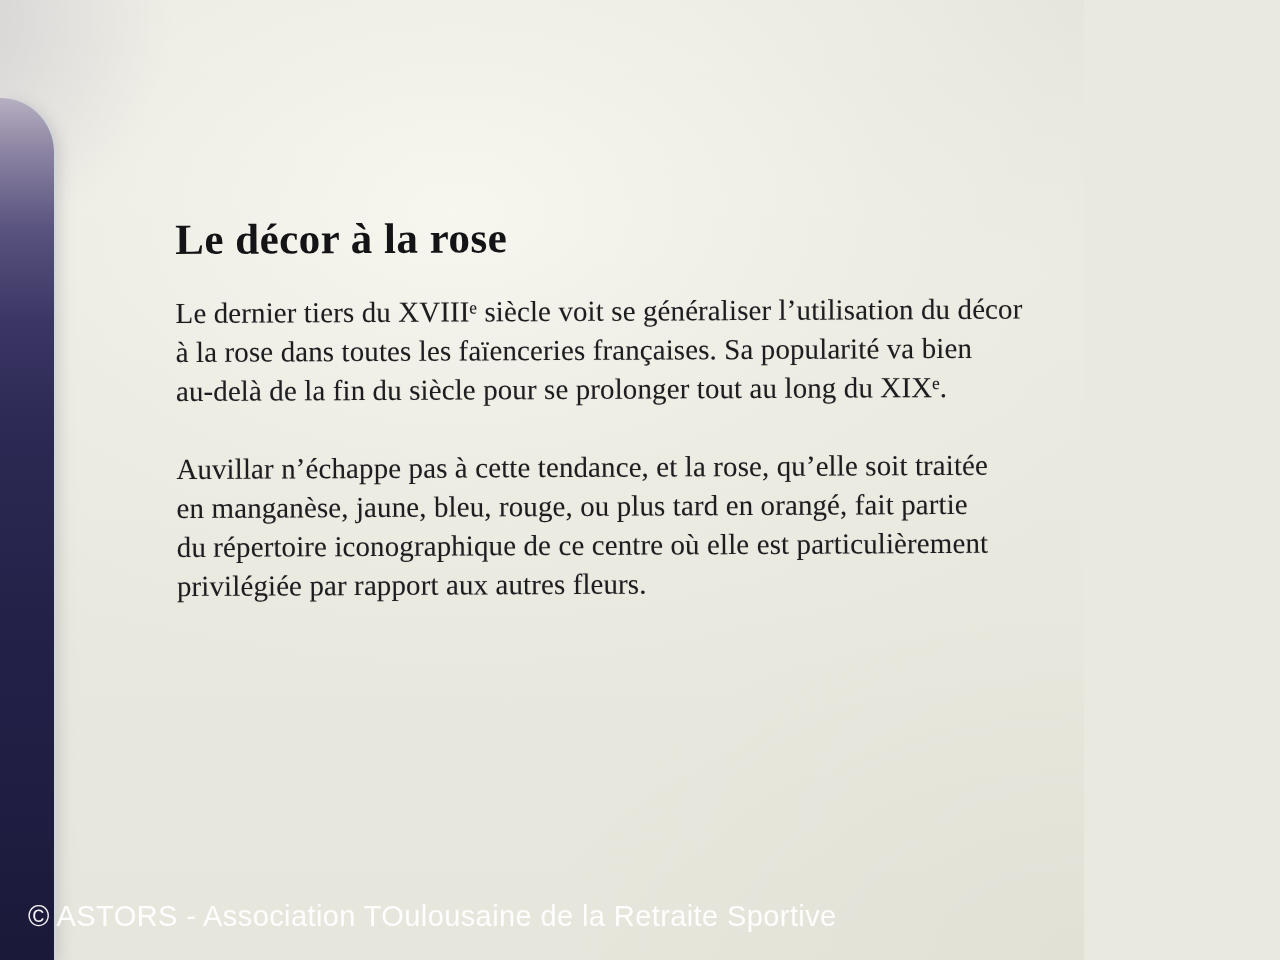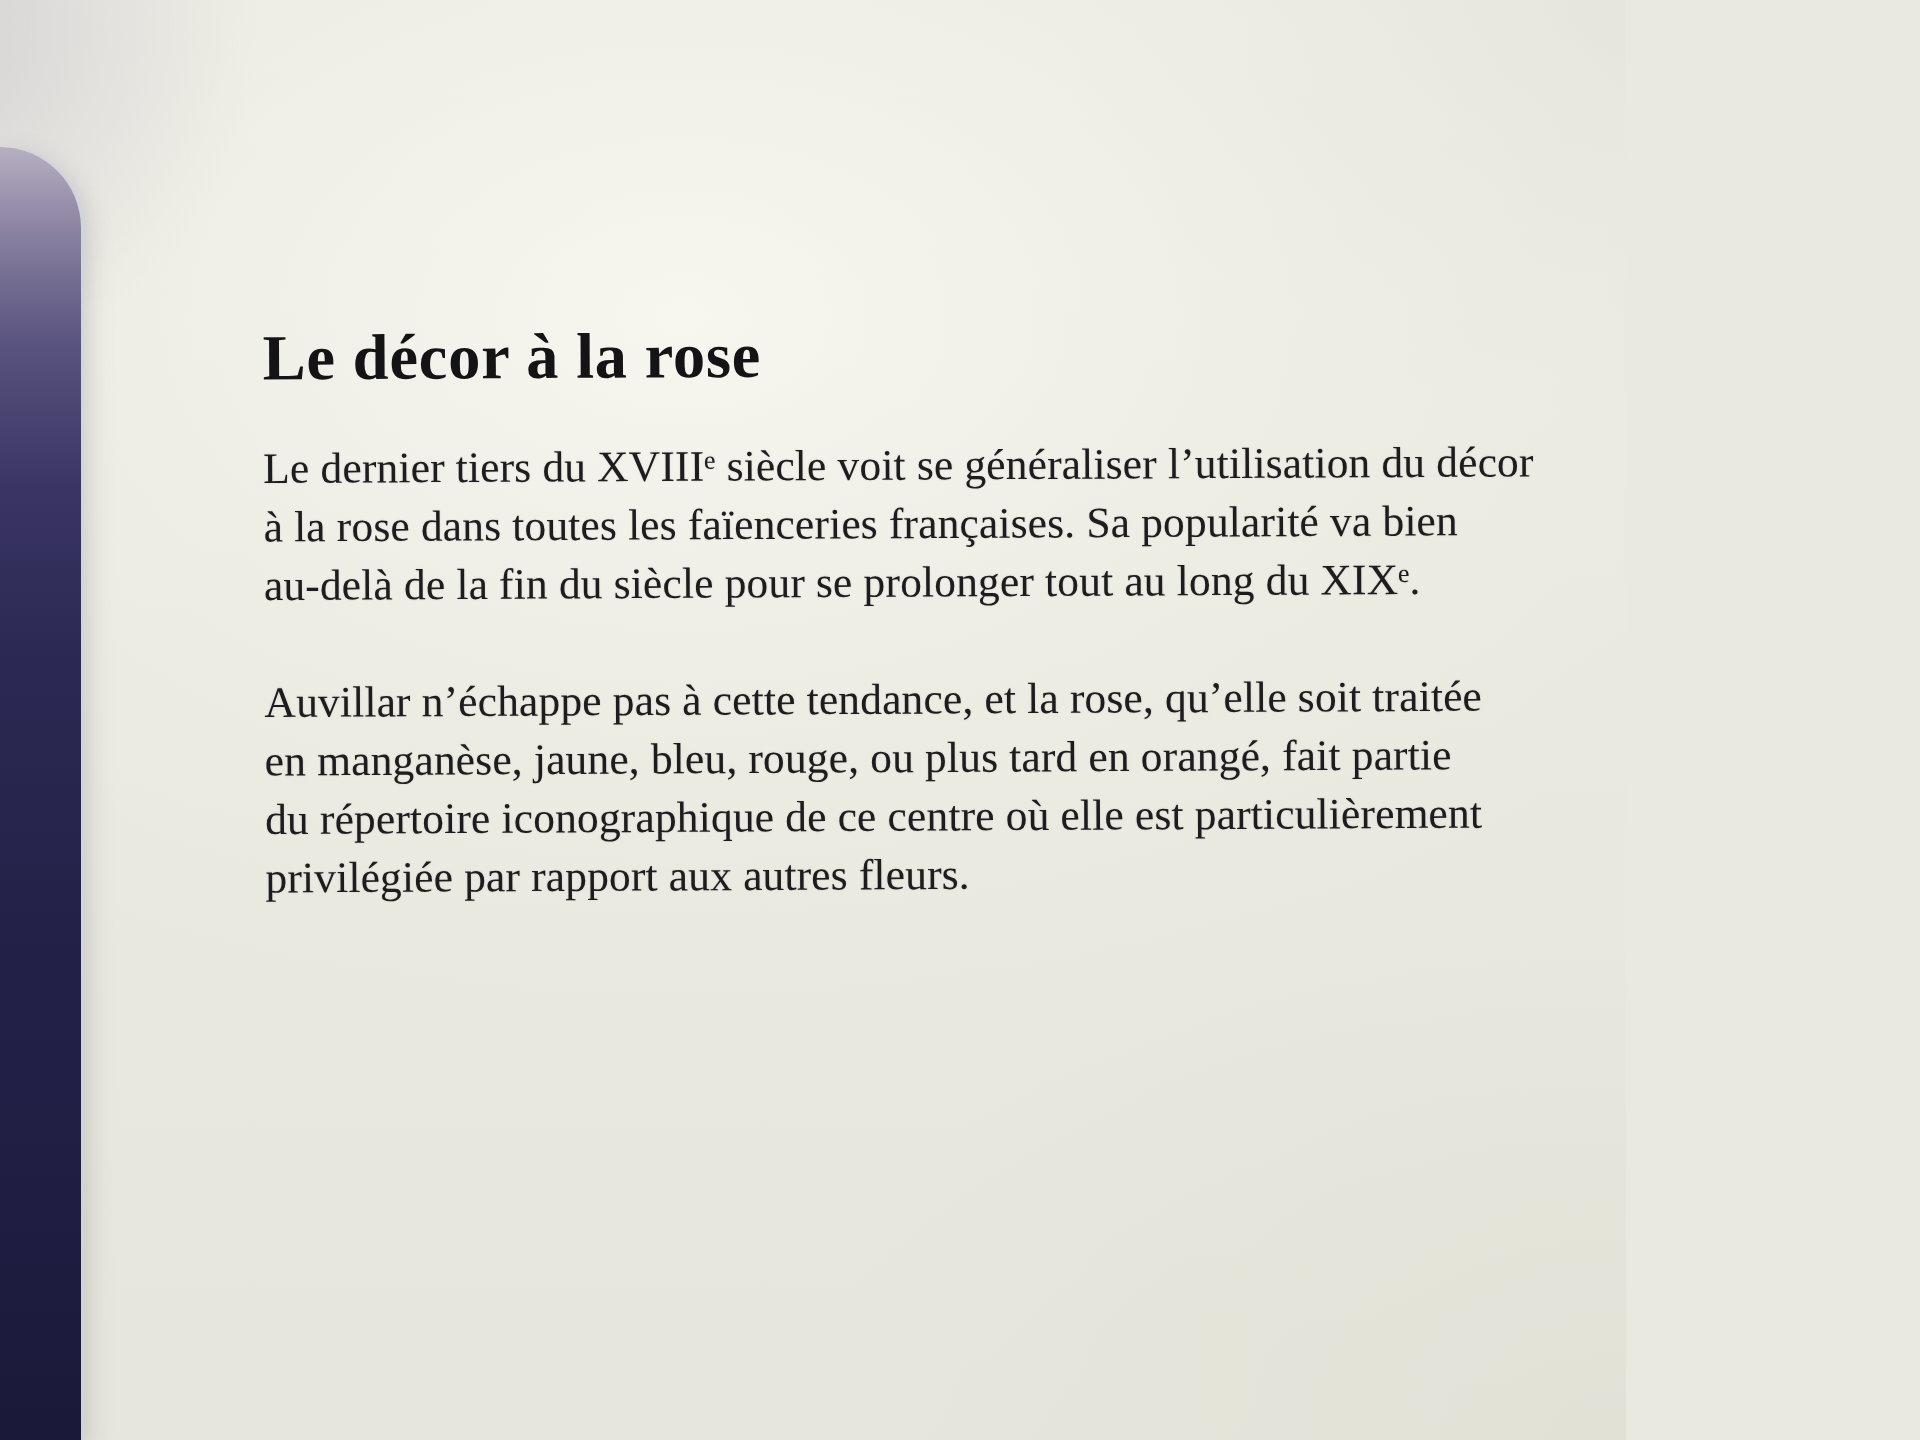--- a/index.html
+++ b/index.html
@@ -120,14 +120,15 @@
     </div>
 
     <div class="para">
       <div class="line">Auvillar n’échappe pas à cette tendance, et la rose, qu’elle soit traitée</div>
       <div class="line">en manganèse, jaune, bleu, rouge, ou plus tard en orangé, fait partie</div>
       <div class="line">du répertoire iconographique de ce centre où elle est particulièrement</div>
       <div class="line">privilégiée par rapport aux autres fleurs.</div>
     </div>
   </div>
 
+  <div class="credit">© ASTORS - Association TOulousaine de la Retraite Sportive</div>
 
 </div>
 
 </body></html>

